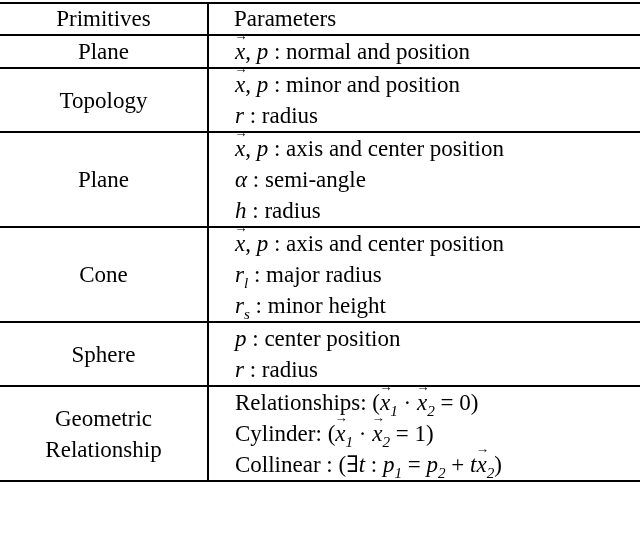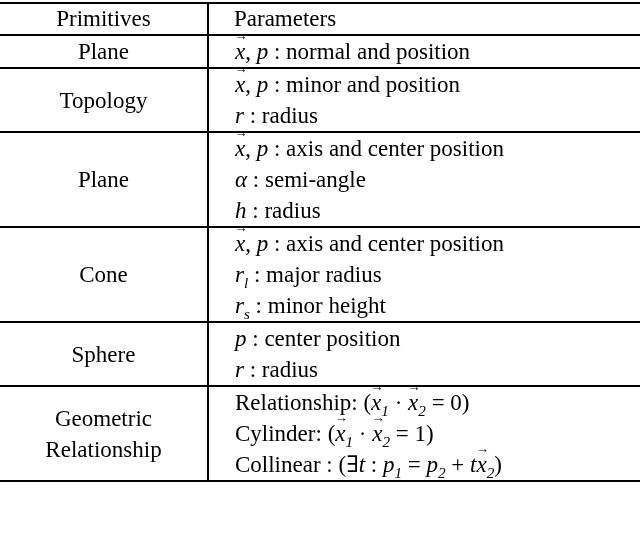--- a/index.html
+++ b/index.html
@@ -141,19 +141,19 @@
           <div class="line"><span class="mi">p</span><span class="rm"> : center position</span></div>
           <div class="line"><span class="mi">r</span><span class="rm"> : radius</span></div>
         </td>
       </tr>
       <tr>
         <td class="label-cell">
           <div class="line">Geometric</div>
           <div class="line">Relationship</div>
         </td>
         <td class="params-cell">
-          <div class="line"><span class="rm">Relationship: (</span><span class="vec"><span class="arrow">→</span><span class="mi">x</span></span><sub class="sub">1</sub><span class="rm"> · </span><span class="vec"><span class="arrow">→</span><span class="mi">x</span></span><sub class="sub">2</sub><span class="rm"> = 0)</span></div>
+          <div class="line"><span class="rm">Relationships: (</span><span class="vec"><span class="arrow">→</span><span class="mi">x</span></span><sub class="sub">1</sub><span class="rm"> · </span><span class="vec"><span class="arrow">→</span><span class="mi">x</span></span><sub class="sub">2</sub><span class="rm"> = 0)</span></div>
           <div class="line"><span class="rm">Cylinder: (</span><span class="vec"><span class="arrow">→</span><span class="mi">x</span></span><sub class="sub">1</sub><span class="rm"> · </span><span class="vec"><span class="arrow">→</span><span class="mi">x</span></span><sub class="sub">2</sub><span class="rm"> = 1)</span></div>
           <div class="line"><span class="rm">Collinear : (∃</span><span class="mi">t</span><span class="rm"> : </span><span class="mi">p</span><sub class="sub">1</sub><span class="rm"> = </span><span class="mi">p</span><sub class="sub">2</sub><span class="rm"> + </span><span class="mi">t</span><span class="vec"><span class="arrow">→</span><span class="mi">x</span></span><sub class="sub">2</sub><span class="rm">)</span></div>
         </td>
       </tr>
     </tbody>
 </table>
 
 </body></html>

